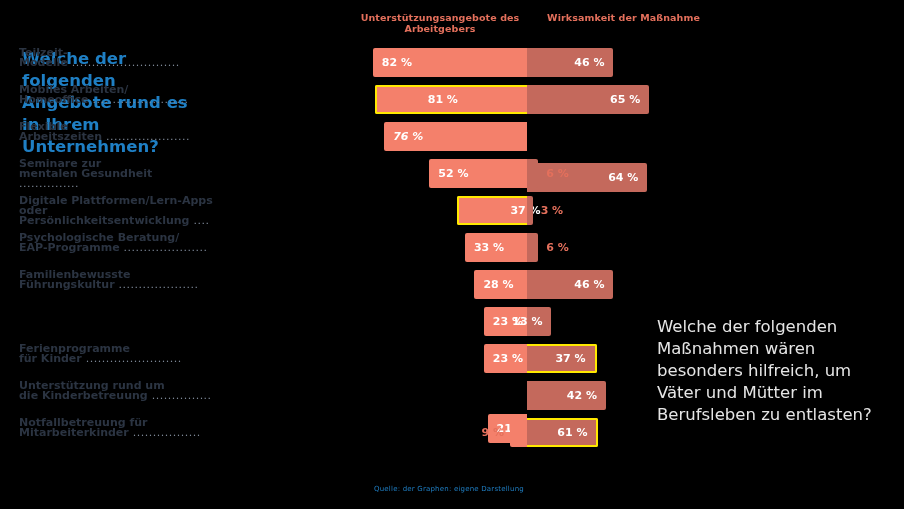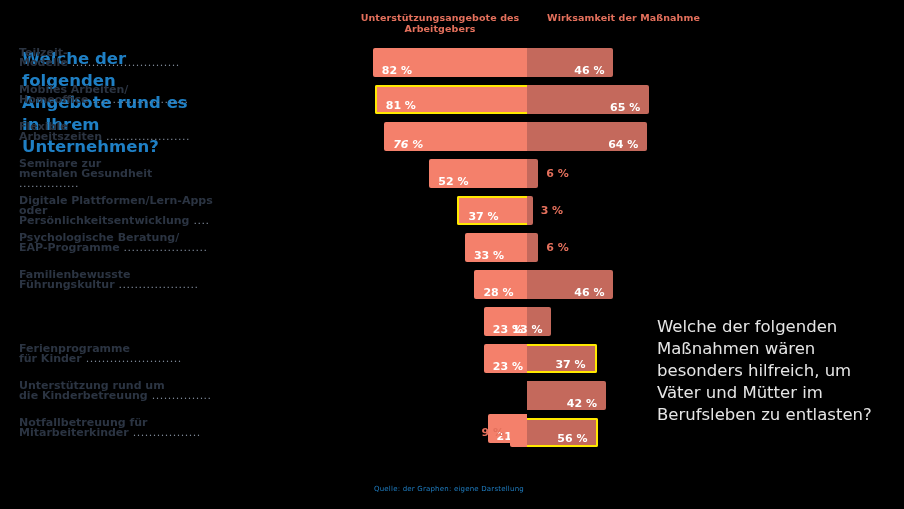--- a/index.html
+++ b/index.html
@@ -21,28 +21,28 @@
 
   #rows{position:absolute;left:0;top:44px;width:904px;}
   .row{position:relative;height:37px;}
 
   .cat{position:absolute;right:690px;top:4px;width:195px;text-align:left;
        color:#2B3442;font-size:11px;font-weight:700;line-height:10px;
        white-space:pre-line;}
   .cat i{font-style:normal;color:#7C8796;letter-spacing:.5px;font-weight:400;}
 
   .bar{position:absolute;top:4px;height:29px;box-sizing:border-box;
-       display:flex;align-items:flex-end;}
+       display:flex;align-items:center;}
   .bar-l{background:#F4806B;right:377px;justify-content:flex-start;
          border-radius:2px 0 0 2px;}
   .bar-r{background:#C4695C;left:527px;justify-content:flex-end;
          border-radius:0 2px 2px 0;}
   .bar span{color:#fff;font-size:11px;font-weight:700;padding:0 9px;
             white-space:nowrap;}
-  .bar.hl{border:2px solid #FFE800;}
+  .bar.hl{border:2px solid #FFE800;padding-left:42px;}
   .bar-l.hl{border-right:none;}
   .bar-r.hl{border-left:none;}
 
   .out{position:absolute;top:4px;height:29px;display:flex;align-items:center;
        color:#E4705C;font-size:11px;font-weight:700;}
   .out-r{left:527px;}
   .out-l{right:377px;justify-content:flex-end;}
 </style>
 </head>
 <body>
@@ -77,21 +77,21 @@
         <div class="bar bar-r" style="width: 122.2px;">
           <span>65 %</span>
         </div>
       </div>
       <div class="row">
         <div class="cat">Flexible
 Arbeitszeiten<i> .....................</i></div>
         <div class="bar bar-l" style="width: 142.88px; font-style: italic;">
           <span>76 %</span>
         </div>
-        <div class="bar bar-r" style="width: 120.32px;">
+        <div class="bar bar-r" style="width: 120.32px; margin-top: 41px;">
           <span>64 %</span>
         </div>
       </div>
       <div class="row">
         <div class="cat">Seminare zur
 mentalen Gesundheit<i> ...............</i></div>
         <div class="bar bar-l" style="width: 97.76px;">
           <span>52 %</span>
         </div>
         <div class="out out-r" style="left: 546.28px;">6 %</div>
@@ -152,19 +152,19 @@
         <div class="bar bar-r" style="width: 78.96px;">
           <span>42 %</span>
         </div>
       </div>
       <div class="row">
         <div class="cat">Notfallbetreuung für
 Mitarbeiterkinder<i> .................</i></div>
         <div class="out out-l" style="right: 399.92px;">9 %</div>
         <div class="bar bar-l" style="width: 16.92px;"></div>
         <div class="bar bar-r hl" style="width: 71.44px;">
-          <span>56 %</span>
+          <span>61 %</span>
         </div>
       </div>
     </div>
 
   <div id="source">Quelle: der Graphen: eigene Darstellung</div>
 </div>
 
 </body></html>

